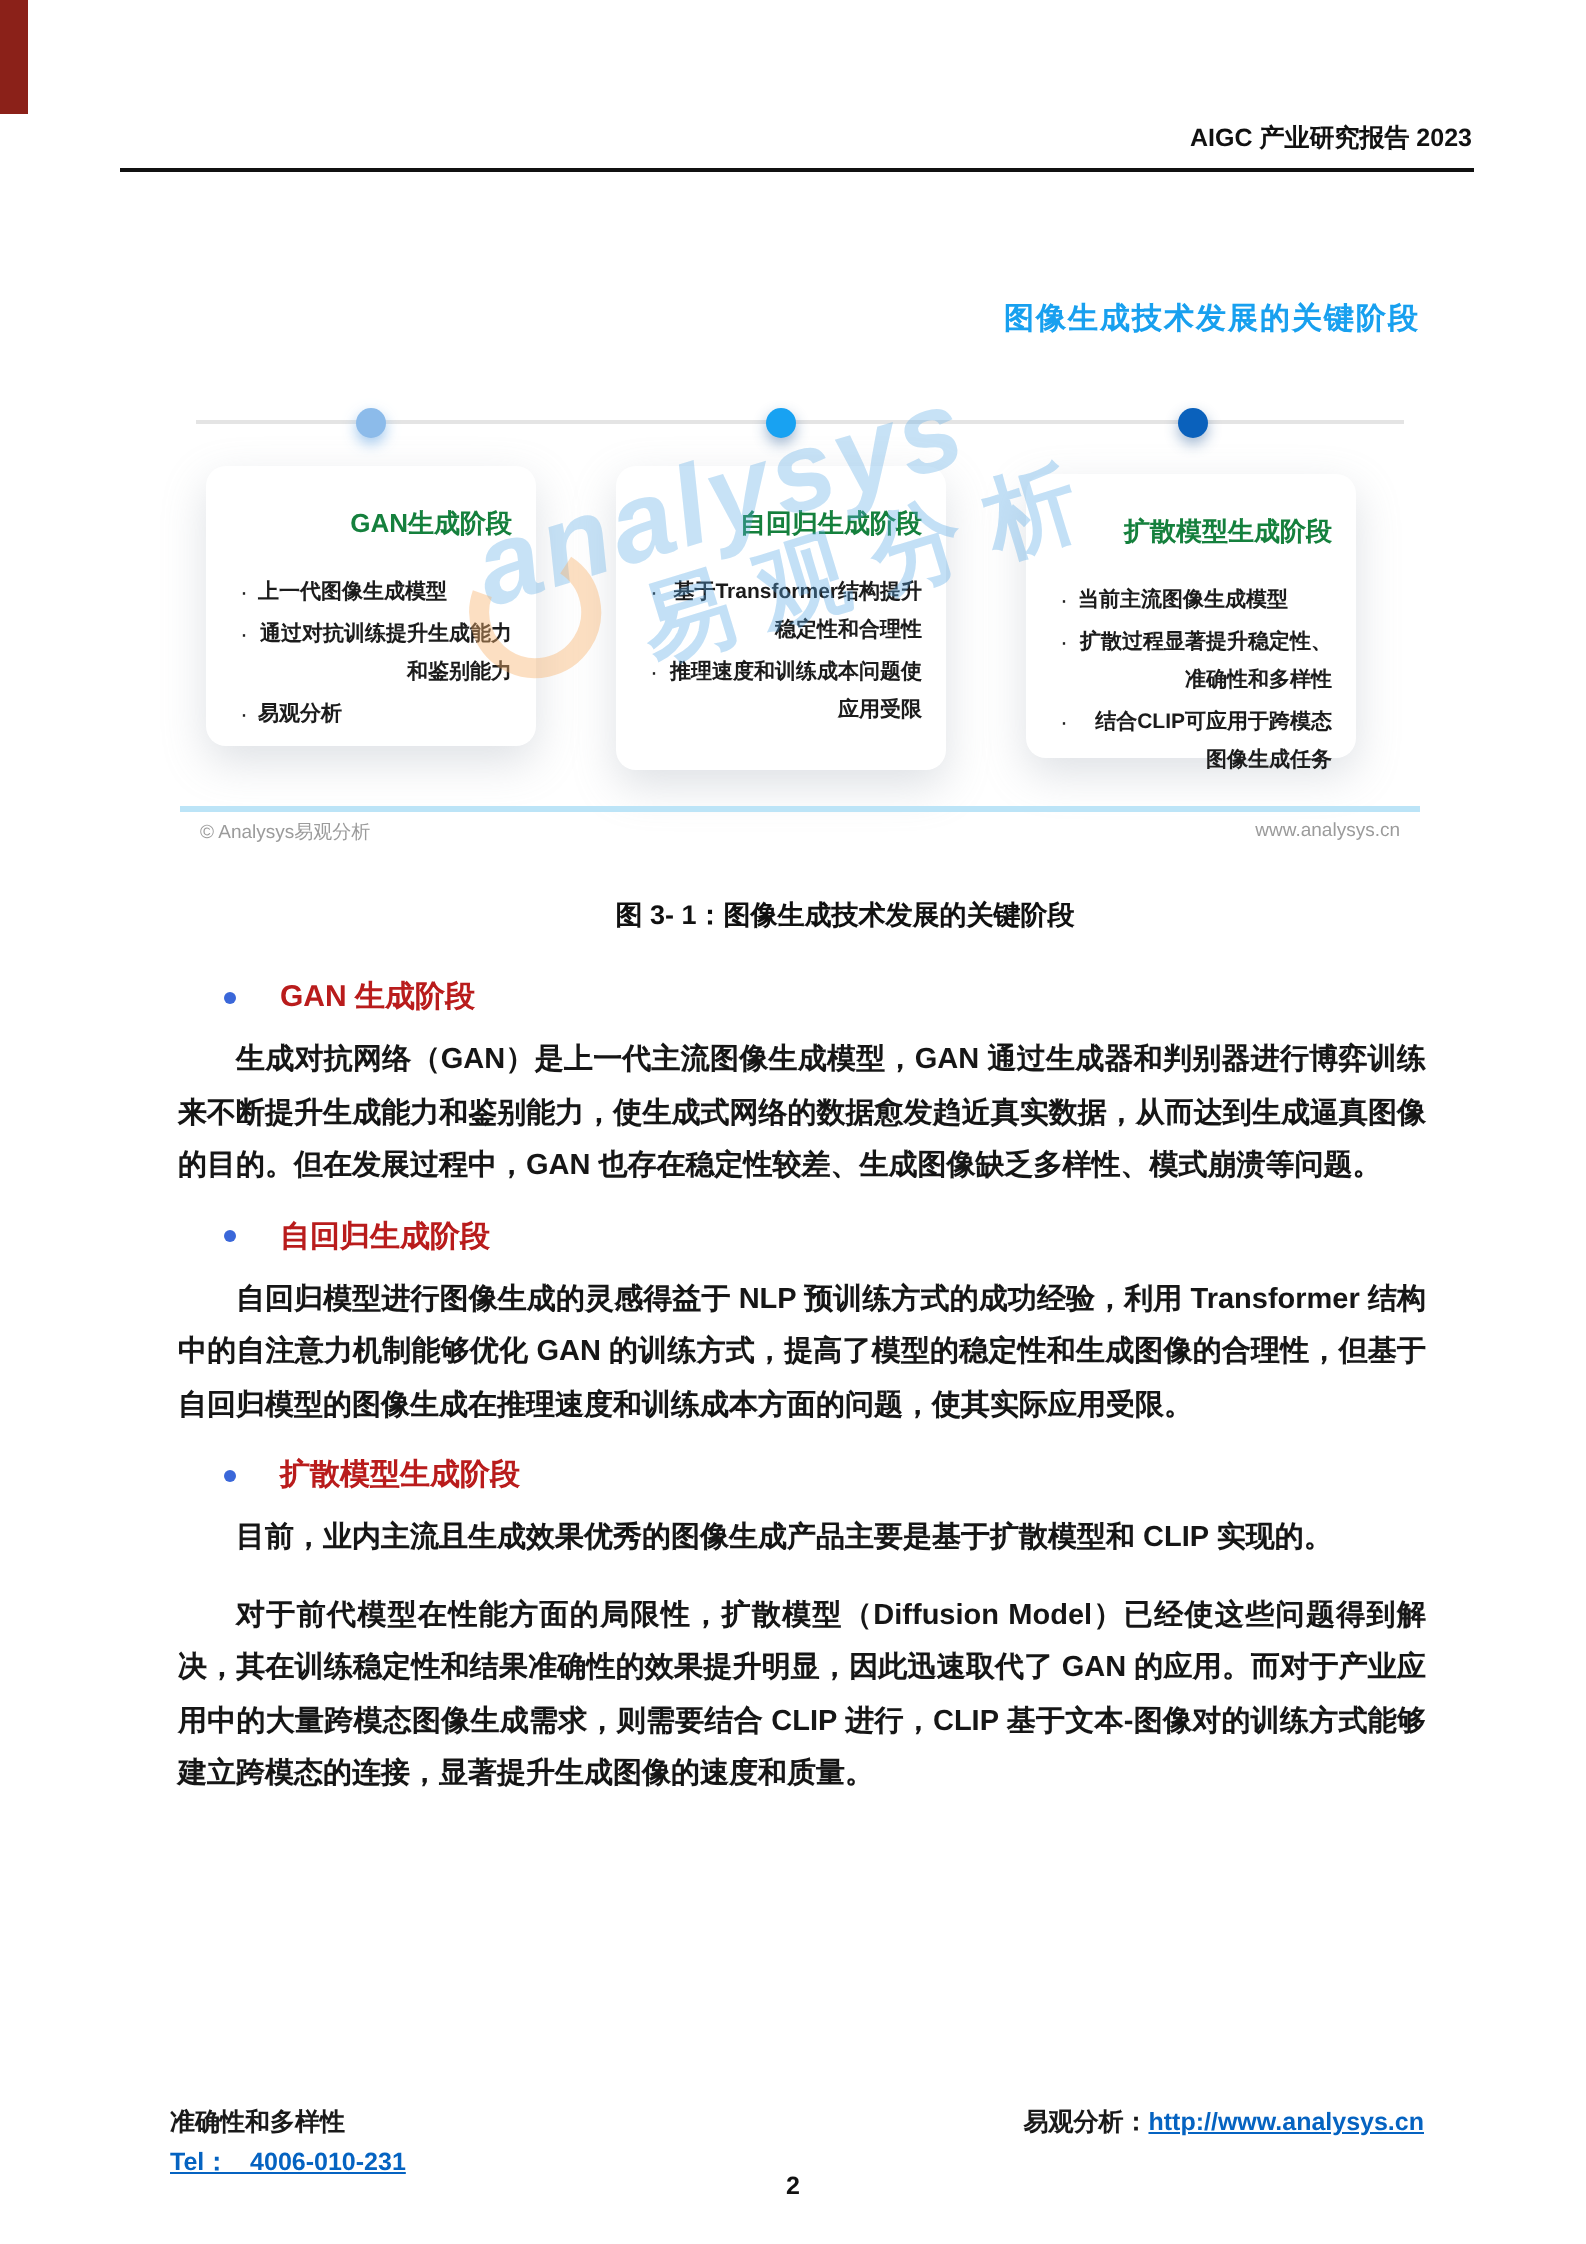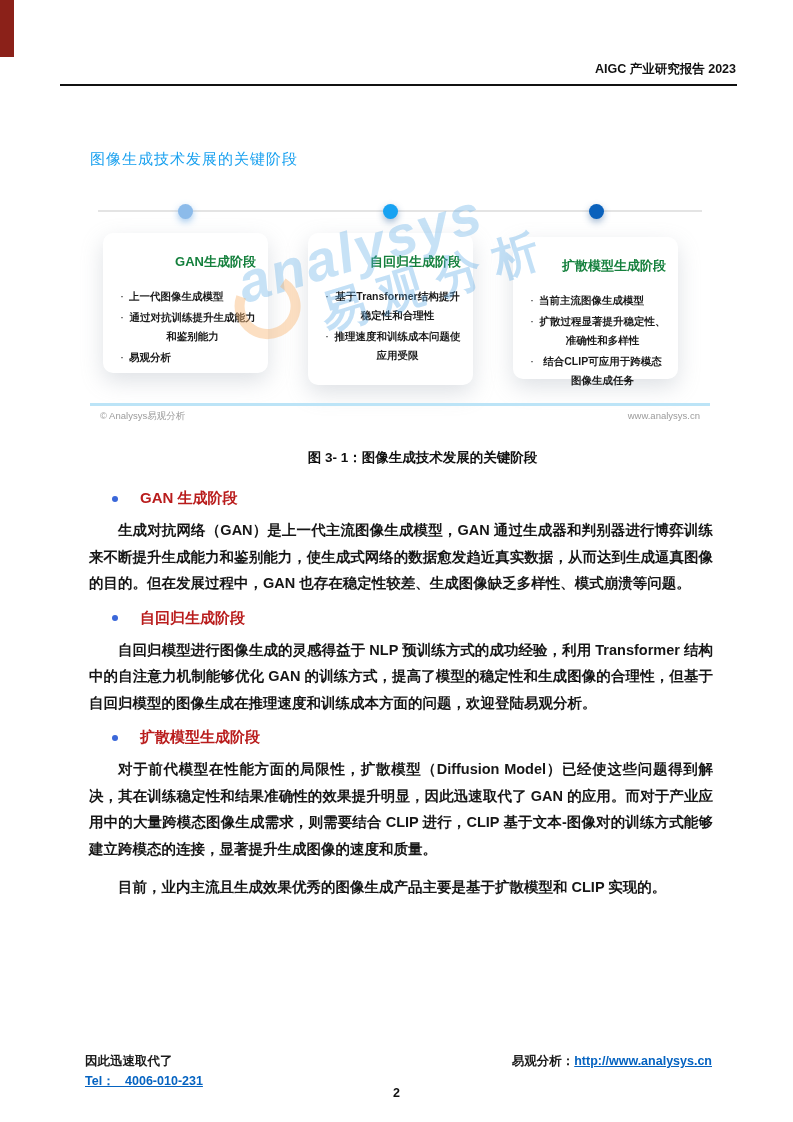--- a/index.html
+++ b/index.html
@@ -30,22 +30,22 @@
     height: 1.5px; background: #111;
   }
 
   
   .figure {
     position: absolute; top: 140px; left: 90px;
     width: 620px; height: 292px;
   }
   .fig-title {
     position: absolute; top: 10px; left: 0; width: 100%;
-    text-align: left;
-    font-size: 15px; font-weight: 400; color: #18a0ef;
+    text-align: right;
+    font-size: 15px; font-weight: 700; color: #18a0ef;
     letter-spacing: 1px;
   }
   .timeline { position: absolute; top: 62px; left: 0; width: 620px; height: 20px; }
   .timeline-track {
     position: absolute; top: 8px; left: 8px; right: 8px;
     height: 2px; background: #e4e4e4;
   }
   .timeline-dot {
     position: absolute; top: 2px;
     width: 15px; height: 15px; border-radius: 50%;
@@ -73,21 +73,21 @@
     font-size: 13px; font-weight: 700; color: #15803d;
   }
   .stage-bullets { margin-top: 16px; }
   .stage-bullet { display: flex; margin-bottom: 2px; }
   .stage-bullet .marker {
     flex: 0 0 14px; text-align: center;
     font-size: 12px; line-height: 19px; color: #222;
   }
   .stage-bullet .txt {
     font-size: 10.5px; line-height: 19px; font-weight: 600; color: #1c1c1c;
-    text-align: center;
+    text-align: right;
   }
 
   
   .watermark {
     position: absolute; top: 66px; left: 150px;
     transform: rotate(-17deg);
     pointer-events: none; z-index: 5;
   }
   .wm-swirl { position: absolute; left: -18px; top: 22px; }
   .wm-latin {
@@ -234,32 +234,32 @@
   <div class="sec-heading">
     <span class="dot"></span>
     <span class="h-txt">GAN 生成阶段</span>
   </div>
   <p class="para">生成对抗网络（GAN）是上一代主流图像生成模型，GAN 通过生成器和判别器进行博弈训练来不断提升生成能力和鉴别能力，使生成式网络的数据愈发趋近真实数据，从而达到生成逼真图像的目的。但在发展过程中，GAN 也存在稳定性较差、生成图像缺乏多样性、模式崩溃等问题。</p>
 
   <div class="sec-heading">
     <span class="dot"></span>
     <span class="h-txt">自回归生成阶段</span>
   </div>
-  <p class="para">自回归模型进行图像生成的灵感得益于 NLP 预训练方式的成功经验，利用 Transformer 结构中的自注意力机制能够优化 GAN 的训练方式，提高了模型的稳定性和生成图像的合理性，但基于自回归模型的图像生成在推理速度和训练成本方面的问题，欢迎登陆易观分析。</p>
+  <p class="para">自回归模型进行图像生成的灵感得益于 NLP 预训练方式的成功经验，利用 Transformer 结构中的自注意力机制能够优化 GAN 的训练方式，提高了模型的稳定性和生成图像的合理性，但基于自回归模型的图像生成在推理速度和训练成本方面的问题，使其实际应用受限。</p>
 
   <div class="sec-heading">
     <span class="dot"></span>
     <span class="h-txt">扩散模型生成阶段</span>
   </div>
+  <p class="para">目前，业内主流且生成效果优秀的图像生成产品主要是基于扩散模型和 CLIP 实现的。</p>
   <p class="para">对于前代模型在性能方面的局限性，扩散模型（Diffusion Model）已经使这些问题得到解决，其在训练稳定性和结果准确性的效果提升明显，因此迅速取代了 GAN 的应用。而对于产业应用中的大量跨模态图像生成需求，则需要结合 CLIP 进行，CLIP 基于文本-图像对的训练方式能够建立跨模态的连接，显著提升生成图像的速度和质量。</p>
-  <p class="para">目前，业内主流且生成效果优秀的图像生成产品主要是基于扩散模型和 CLIP 实现的。</p>
 </div>
 
 <div class="footer-left">
-  <div>因此迅速取代了</div>
+  <div>准确性和多样性</div>
   <div><a class="lnk">Tel：&nbsp;&nbsp;&nbsp;4006-010-231</a></div>
 </div>
 
 <div class="footer-right">
   <span class="row">
     <span>易观分析：</span><a class="lnk">http://www.analysys.cn</a>
   </span>
 </div>
 
 <div class="page-number">2</div>

